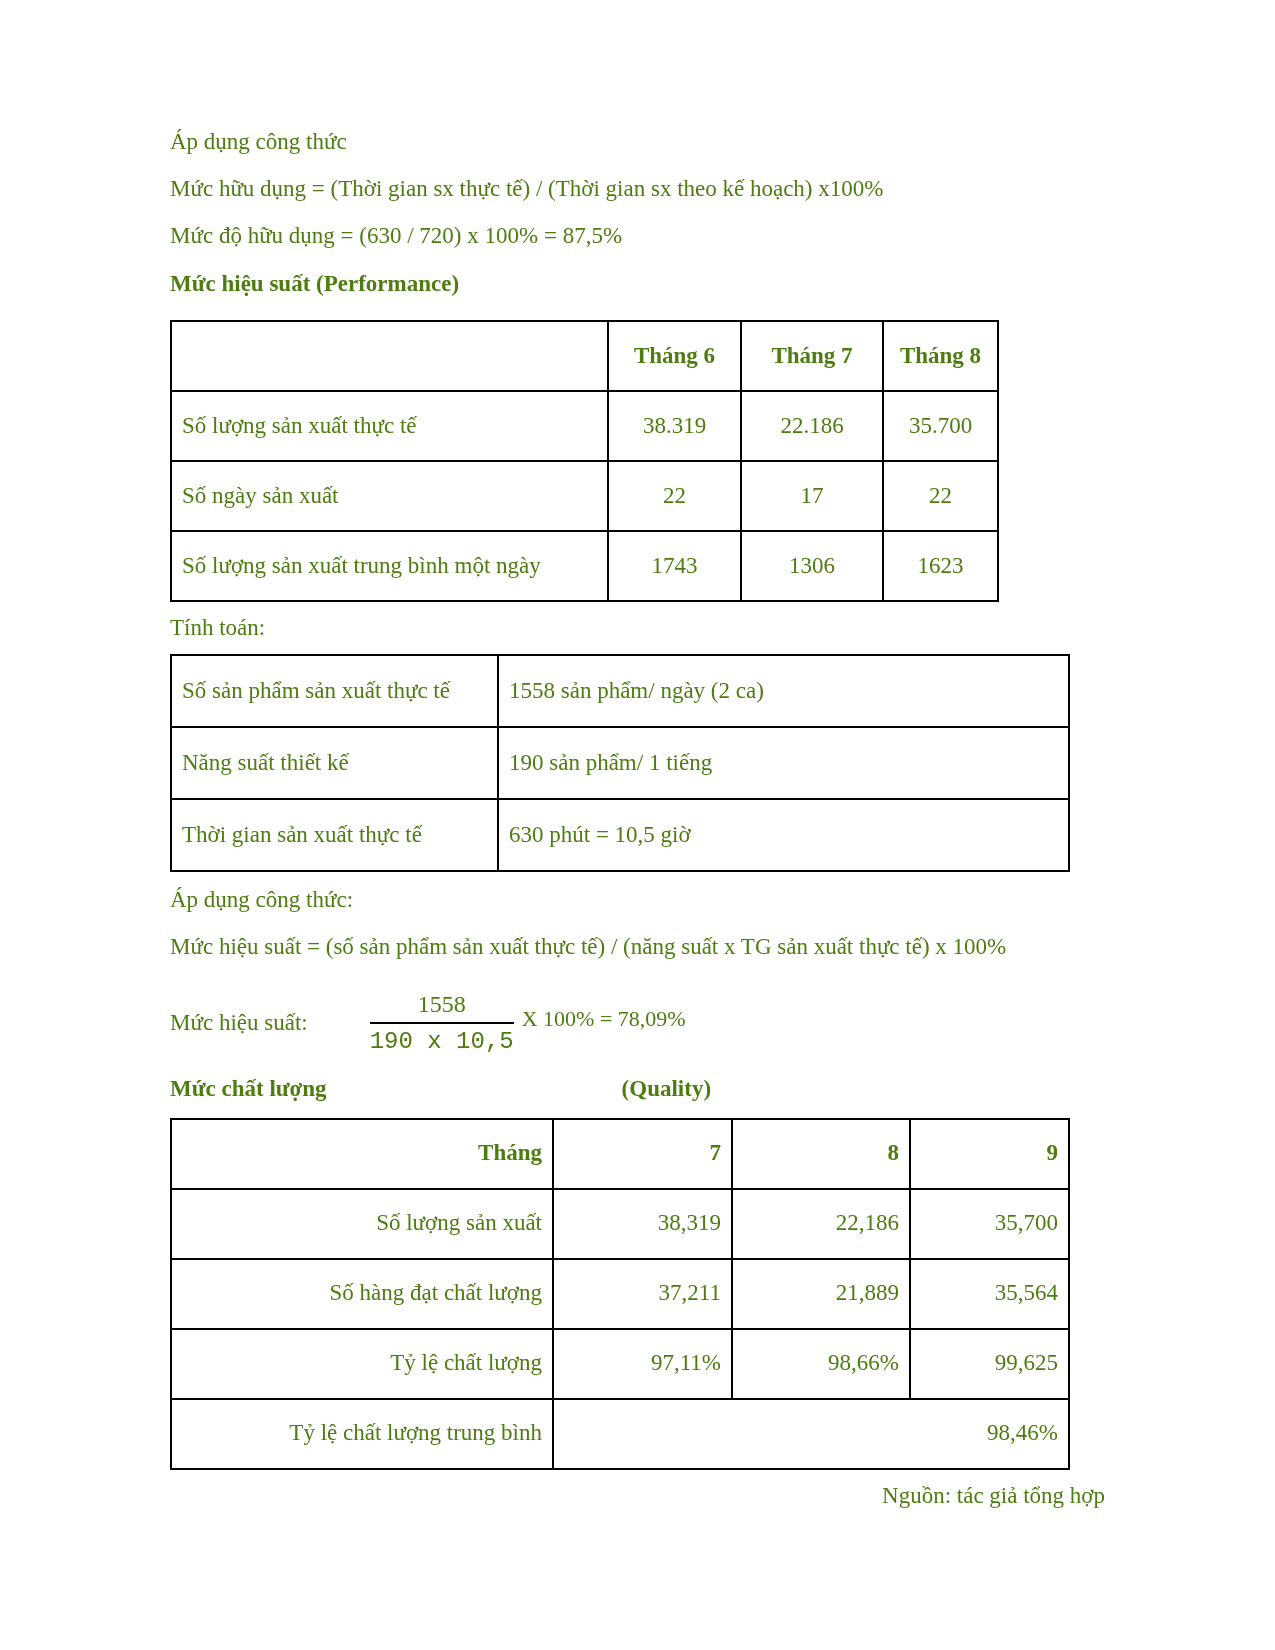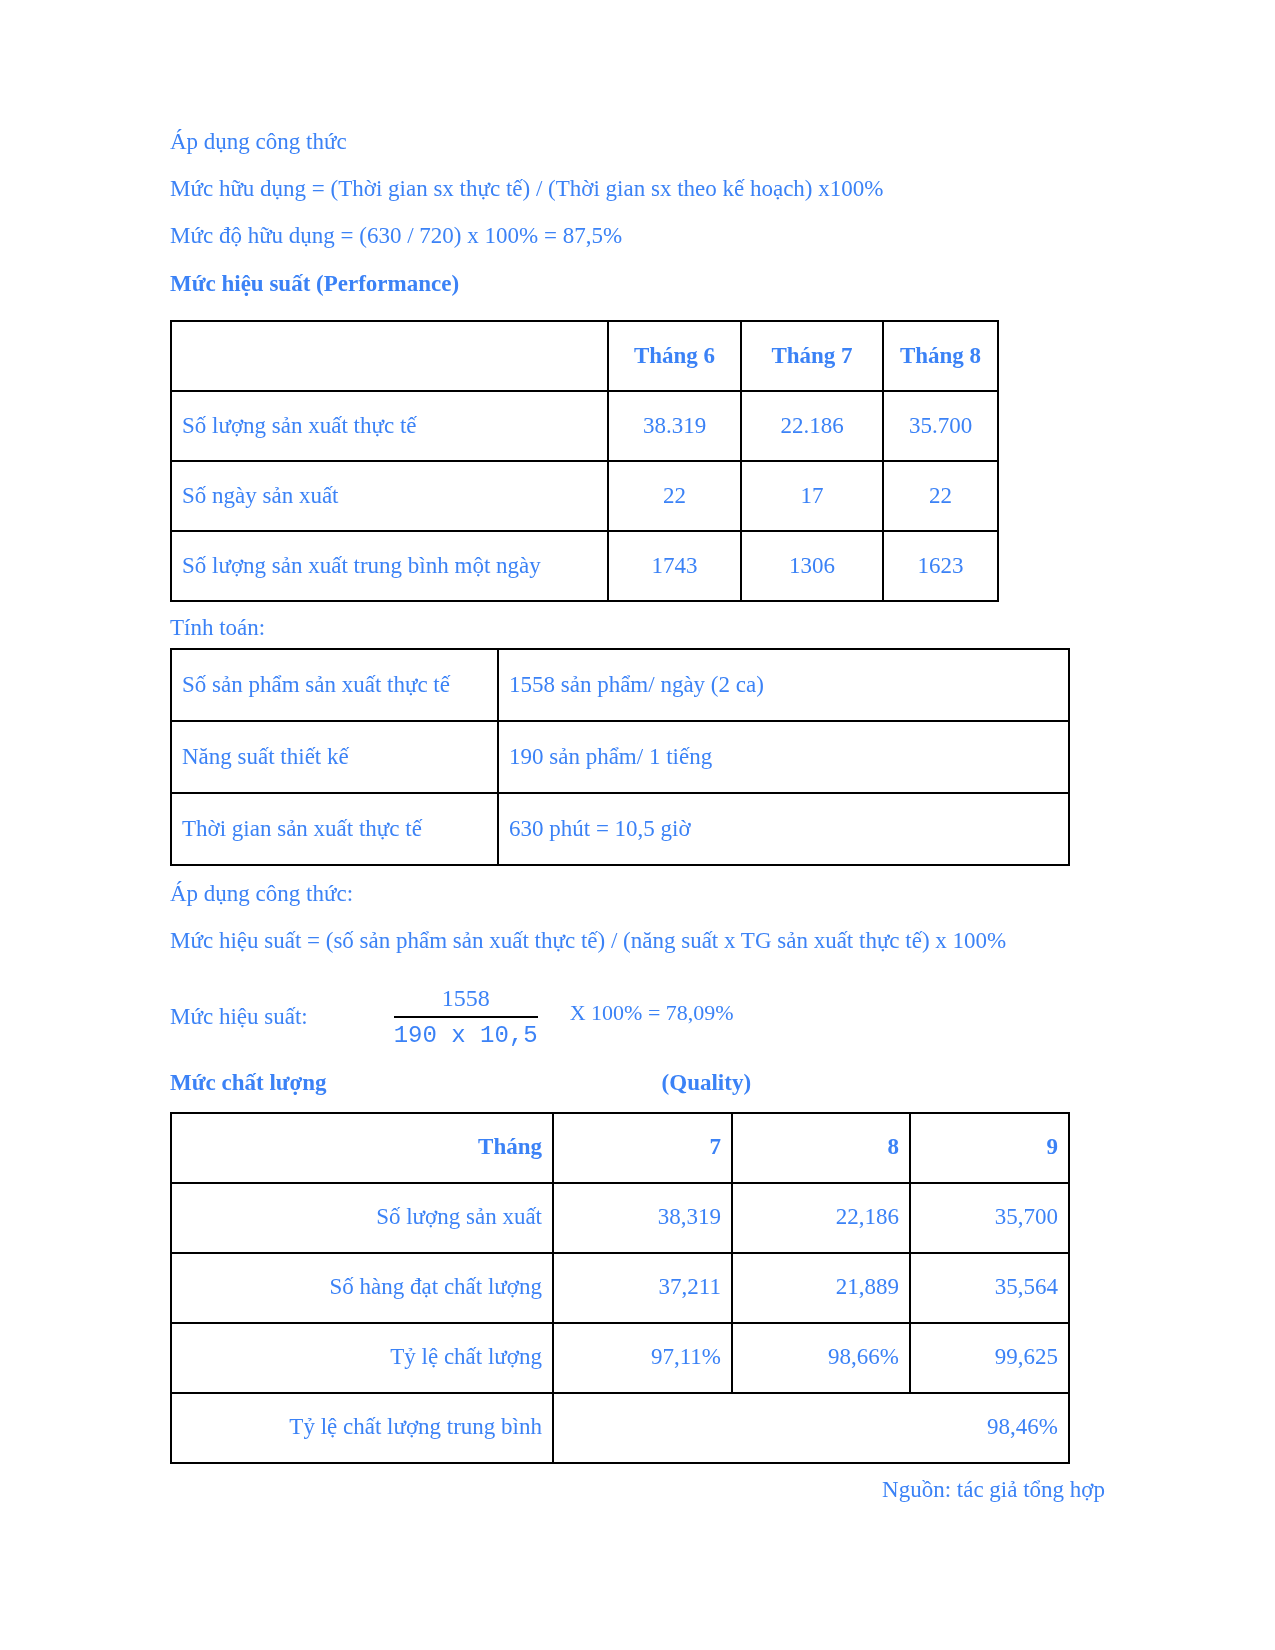--- a/index.html
+++ b/index.html
@@ -3,21 +3,21 @@
 <meta charset="utf-8">
 <style>
   html, body { margin: 0; padding: 0; background: #ffffff; }
   .page {
     width: 1275px;
     height: 1650px;
     box-sizing: border-box;
     padding: 126px 170px 0 170px;
     font-family: "Liberation Serif", serif;
     font-size: 23px;
-    color: #3b82f6;
+    color: #4d7c0f;
     background: #fff;
     position: relative;
     line-height: 1.4;
   }
   p { margin: 0 0 15px 0; }
   .bold { font-weight: bold; }
   table {
     border-collapse: collapse;
     table-layout: fixed;
   }
@@ -30,38 +30,38 @@
   }
   th { font-weight: bold; text-align: center; }
   .lbl { text-align: left; }
   .val { text-align: center; }
   .perf-table { width: 827px; margin: 20px 0 10px 0; }
   .perf-table td, .perf-table th { height: 56px; }
   .calc-table { width: 898px; margin: 4px 0 12px 0; }
   .calc-table td { height: 58px; }
   .quality-table { width: 898px; margin: 10px 0 6px 0; }
   .quality-table td, .quality-table th { height: 56px; text-align: right; }
-  .heading-row { display: flex; margin: 6px 0 12px 0; gap: 40px; }
+  .heading-row { display: flex; margin: 6px 0 12px 0; }
   .quality-heading-right { margin-left: 295px; }
-  .result-line { display: flex; align-items: center; margin: 26px 0 16px 0; gap: 24px; }
+  .result-line { display: flex; align-items: center; margin: 26px 0 16px 0; }
   .result-label { margin-right: 62px; }
   .fraction {
     display: inline-flex;
     flex-direction: column;
     text-align: center;
     font-size: 24px;
     line-height: 1.25;
   }
   .fraction .num { border-bottom: 2px solid #000; padding: 0 8px 3px 8px; }
   .fraction .den { padding-top: 3px; font-family: Liberation Mono, monospace; }
   .result-suffix { font-size: 22px; margin-left: 8px; position: relative; top: -4px; }
   .source-note { text-align: right; margin: 10px 0 4px 0; }
   .page-number { text-align: center; margin: 6px 0 0 0; }
   .perf-heading { margin: 8px 0 16px 0; }
-  .mini-heading { margin: 8px 0 4px 0; }
+  .mini-heading { margin: 8px 0 10px 0; }
 </style>
 </head>
 <body>
 
 <div class="page">
 
   <p>Áp dụng công thức</p>
   <p>Mức hữu dụng = (Thời gian sx thực tế) / (Thời gian sx theo kế hoạch) x100%</p>
   <p>Mức độ hữu dụng = (630 / 720) x 100% = 87,5%</p>
 

